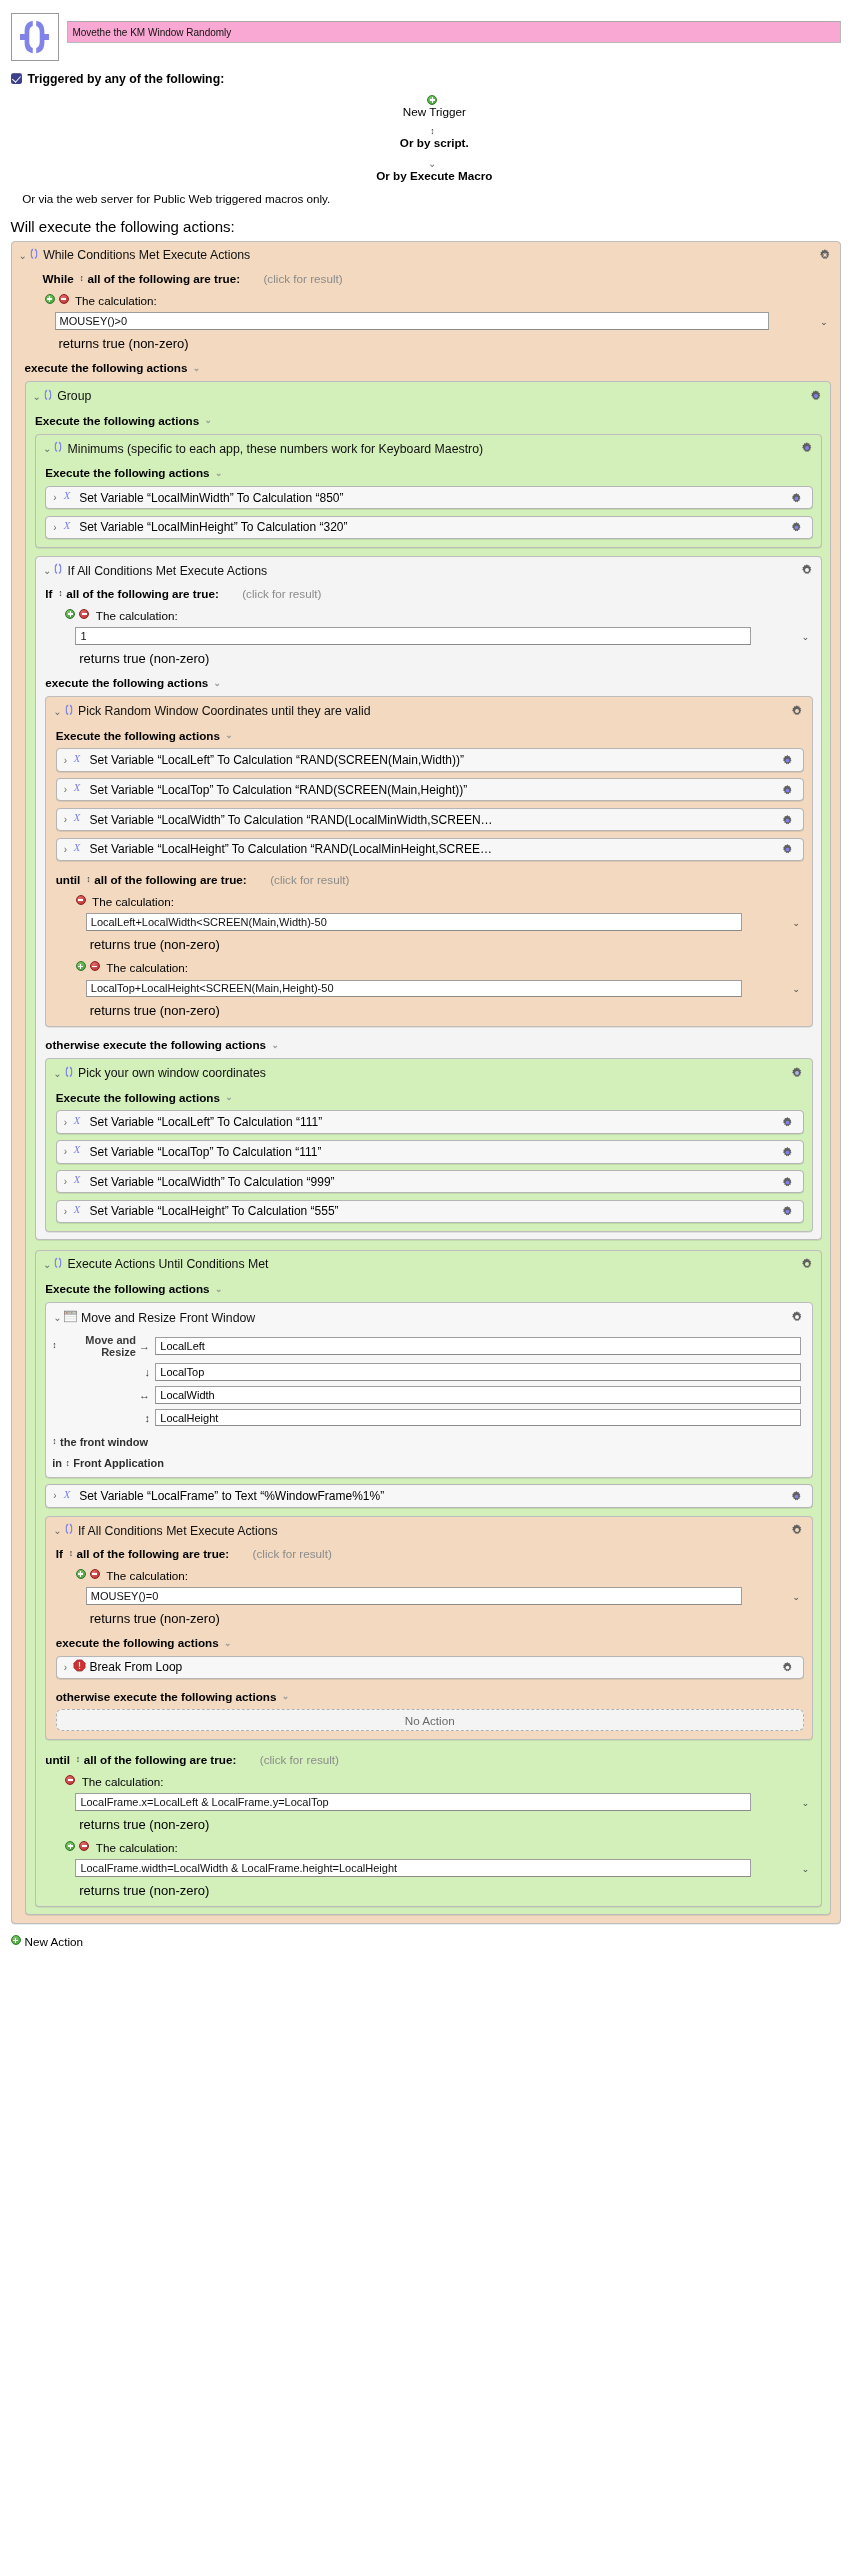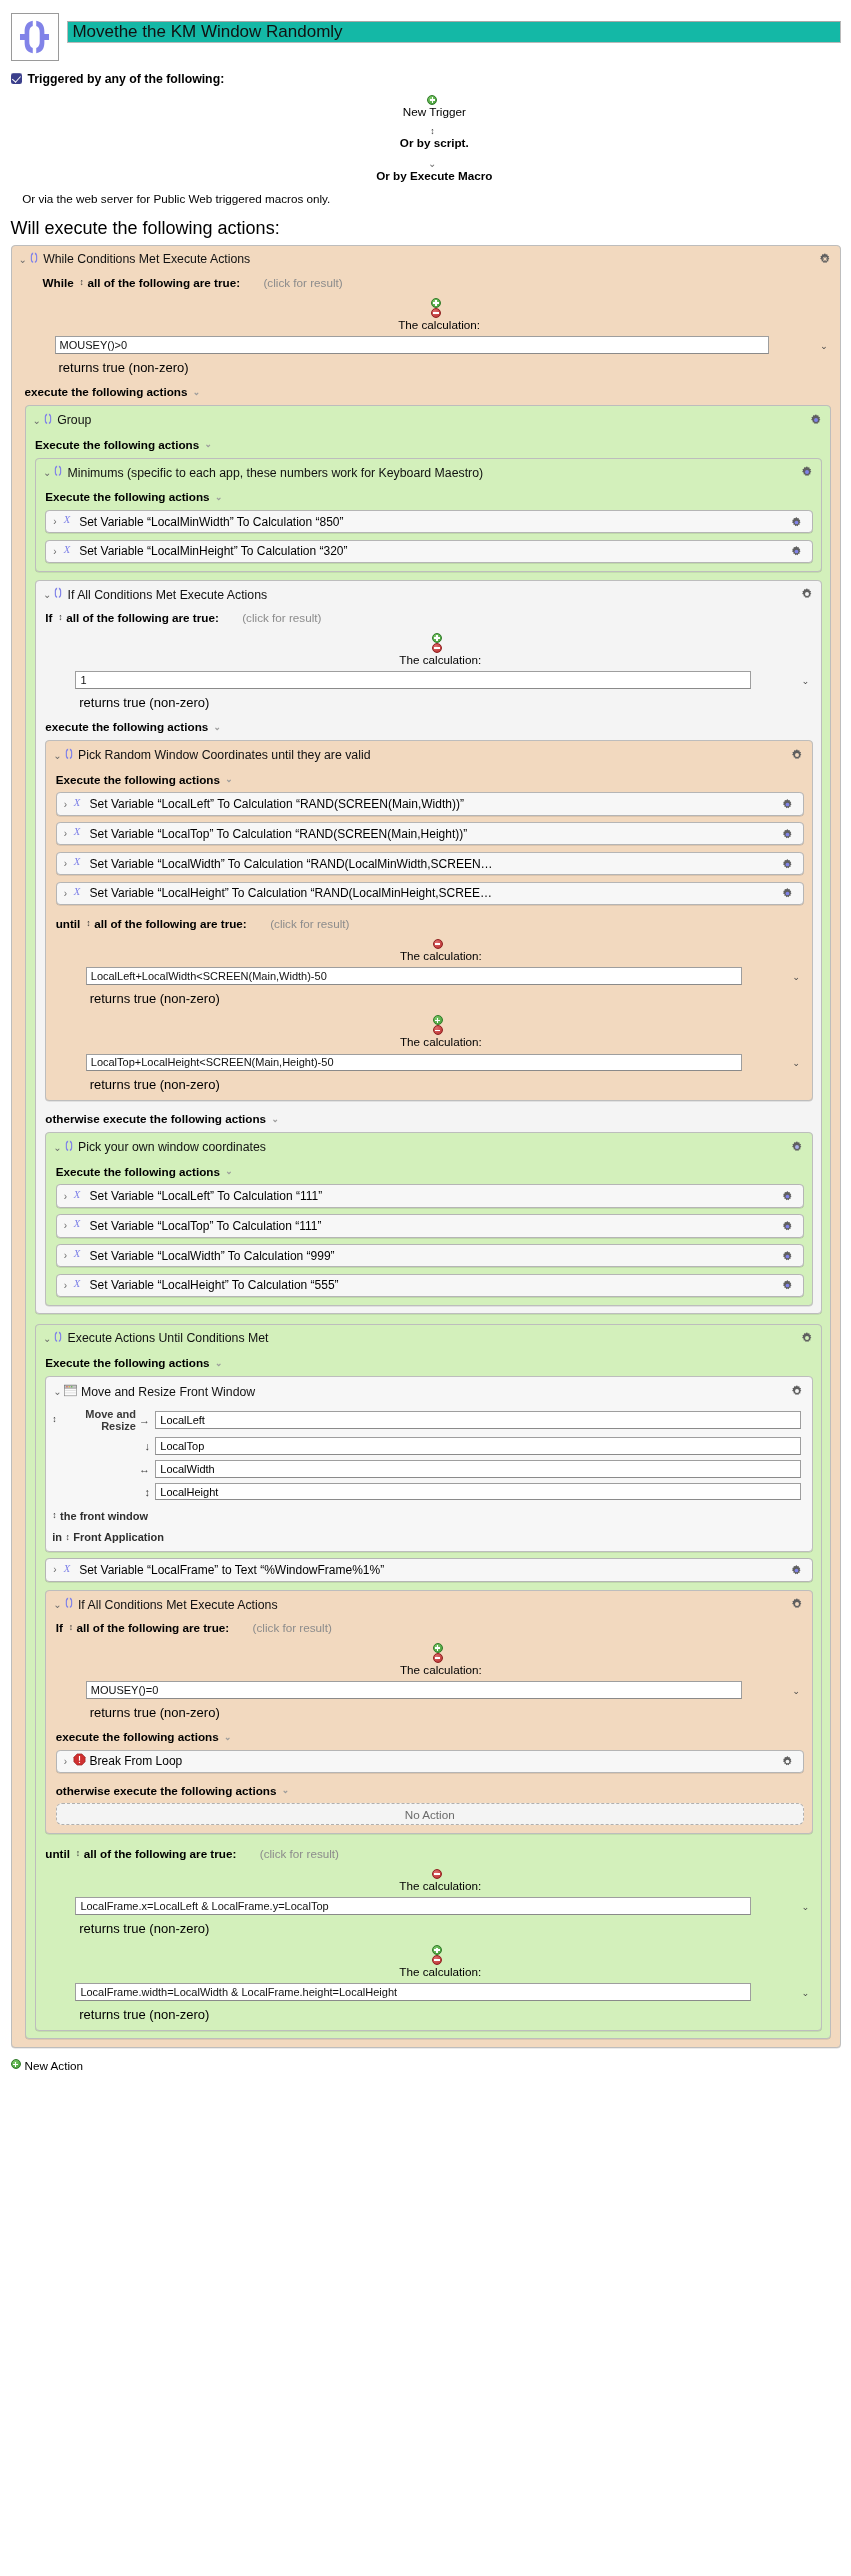--- a/index.html
+++ b/index.html
@@ -17,22 +17,22 @@
   .hdr { display:flex; align-items:flex-start; padding: 13px 10.5px 0 10.5px; gap: 8.2px; }
   .macro-icon {
     width: 48px; height: 48px; flex:0 0 48px;
     border: 0.6px solid #9a9a9a; background:#ffffff;
     display:flex; align-items:center; justify-content:center;
   }
   .macro-icon svg { display:block; }
   .title-field {
     flex: 1 1 auto; height: 22px; margin-top: 8.2px;
     border: 0.6px solid #b9b9b9; border-top-color:#a8a8a8;
-    background:#14b8a6; display:flex; align-items:center;
-    padding: 0 4.7px; font-size: 17px; color:#111;text-align:right;
+    background:#f9a8d4; display:flex; align-items:center;
+    padding: 0 4.7px; font-size: 10px; color:#111;text-align:right;
   }
 
   .trig-block { padding: 7px 10.5px 0 10.5px; }
   .row { display:flex; align-items:center; }
   .chk {
     width:11.7px; height:11.7px; flex:0 0 11.7px; border-radius:2.3px;
     background:#3b3f8c; margin-right:5.3px; position:relative;
     box-shadow: inset 0 0.6px 0 rgba(255,255,255,.35);
   }
   .chk:after {
@@ -50,21 +50,21 @@
   .plus-green { background: radial-gradient(circle at 35% 30%, #7ec96a, #3f9a34); border:0.6px solid #2f7a28;}
   .minus-red  { background: radial-gradient(circle at 35% 30%, #e06d6d, #b52b2b); border:0.6px solid #8f2020;}
   .plus-green:before{content:"";position:absolute;width:5.3px;height:1.5px;background:#fff;}
   .plus-green:after {content:"";position:absolute;width:1.5px;height:5.3px;background:#fff;}
   .minus-red:before {content:"";position:absolute;width:5.3px;height:1.5px;background:#fff;}
 
   .sortglyph { font-size:8.8px; color:#333; margin-right:3.5px; line-height:1; display:inline-block; }
   .chev { color:#6d6d6d; font-size:10px; display:inline-block; }
   .chev-small { color:#9b9b9b; font-size:8.8px; margin-left:5.3px;}
 
-  .will-line { padding: 13px 10.5px 5.9px 10.5px; font-size:18px; }
+  .will-line { padding: 13px 10.5px 5.9px 10.5px; font-size:15px; }
 
   
   .box {
     border:0.6px solid #bdbdbd; border-radius:4.1px; position:relative;
     box-shadow: 0 0.6px 0.6px rgba(0,0,0,.16);
   }
   .peach { background:#f2d9bf; }
   .green { background:#d3f0bb; }
   .grey  { background:#f4f4f4; }
   .white { background:#f7f7f7; }
@@ -76,21 +76,21 @@
   .title-text { font-size:12.3px; font-weight:normal; color:#111; }
 
   .gear { position:absolute; right:7.6px; top:6.4px; width:14px; height:14px; }
   .inner-pad { padding: 0 8.2px 7.6px 13px; }
 
   .lbl-line { display:flex; align-items:center; margin-top:8.8px; font-size:11.7px; }
   .lbl-line .kw { font-weight:bold; margin-right:5.9px; }
   .lbl-line .hint { color:#8c8c8c; margin-left:23.4px; }
   .bold-txt { font-weight:bold; }
 
-  .cond-head { display:flex; align-items:center; margin: 9.4px 0 0 20px; flex-direction: column; }
+  .cond-head { display:flex; margin: 9.4px 0 0 20px; }
   .cond-head .txt { margin-left:2.3px; font-size:11.7px; }
 
   .calc-field-wrap { display:flex; align-items:center; margin: 5.3px 0 0 30px; gap: 47px; }
   .calc-field {
     flex:1 1 auto; height:17.6px; background:#ffffff;
     border:0.6px solid #9e9e9e; border-bottom-color:#8a8a8a;
     display:flex; align-items:center; padding:0 4.1px; font-size:11px; color:#111;
   }
   .dd-chev { width:15px; text-align:center; color:#4a4a4a; font-size:9.4px; }
   .returns { margin: 5.9px 0 0 34px; font-size:13px; }

